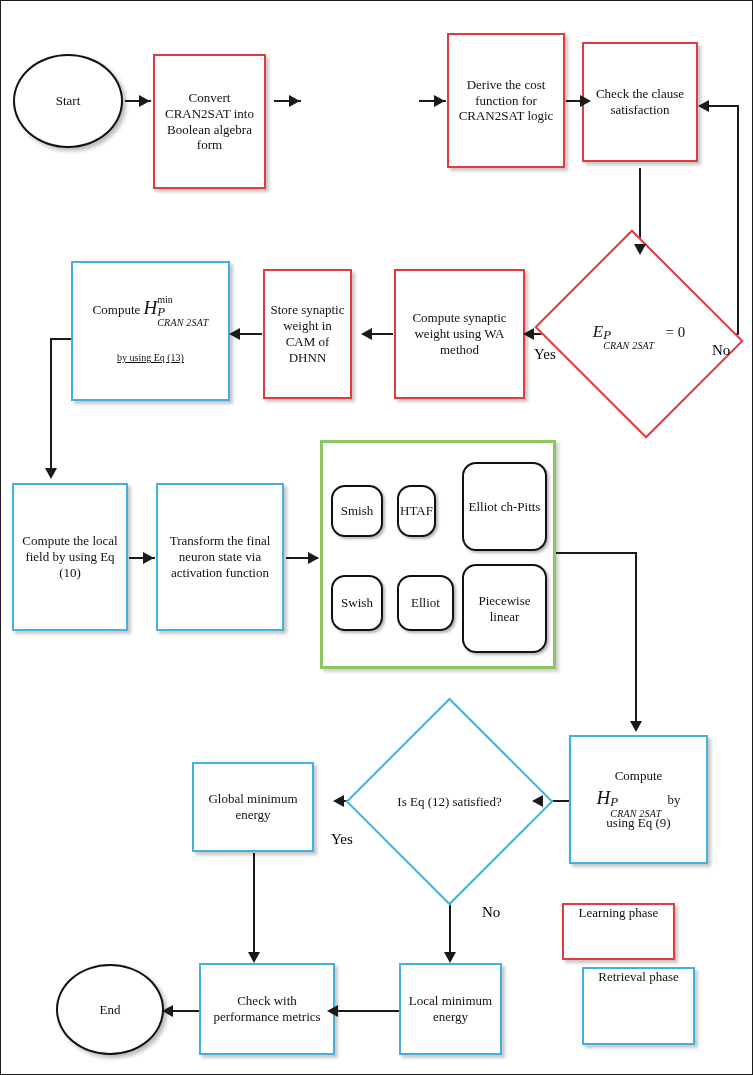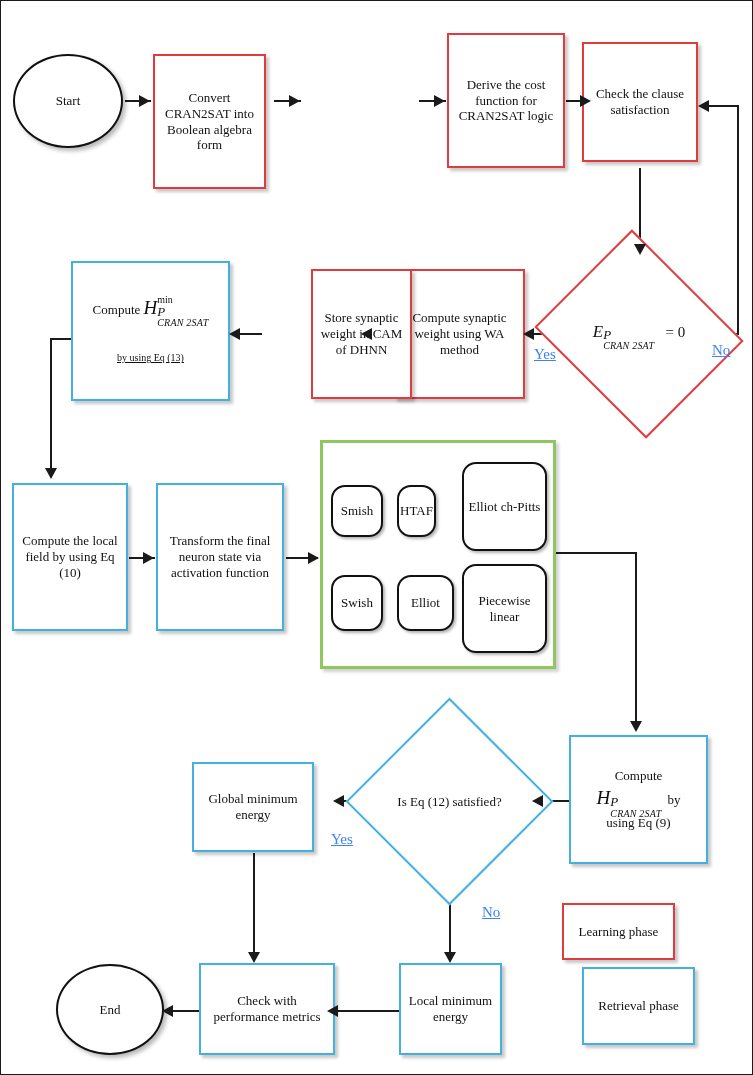--- a/index.html
+++ b/index.html
@@ -91,23 +91,22 @@
     position: absolute;
     width: 0; height: 0;
     z-index: 6;
   }
   .arrow.right { border-top: 6px solid transparent; border-bottom: 6px solid transparent; border-left: 11px solid #1a1a1a; }
   .arrow.left  { border-top: 6px solid transparent; border-bottom: 6px solid transparent; border-right: 11px solid #1a1a1a; }
   .arrow.down  { border-left: 6px solid transparent; border-right: 6px solid transparent; border-top: 11px solid #1a1a1a; }
   .edge-label {
     position: absolute;
     font-size: 15px;
-    color: #3b82f6;
+    color: #000000;
     z-index: 7;
-    text-decoration: underline;
   }
   .txt { padding: 2px 5px; font-size: 13px; }
   
   .mathline { display: block; }
   .mvar { font-style: italic; font-family: "Liberation Serif", serif; font-size: 19px; }
   .mvar.small { font-size: 17px; }
   .sub-sup {
     display: inline-block;
     vertical-align: middle;
     text-align: left;
@@ -116,21 +115,21 @@
     top: 1px;
   }
   .sup { display: block; font-size: 10px; font-style: normal; }
   .sub { display: block; font-size: 10px; font-style: italic; letter-spacing: 0.2px; }
   .subP { font-size: 13px; font-style: italic; }
   .legend-box {
     position: absolute;
     box-sizing: border-box;
     background: #fff;
     display: flex;
-    align-items: center;
+    align-items: flex-start;
     justify-content: center;
     text-align: center;
     font-size: 13px;
     color: #111;
     border: 2.5px solid #111;
     box-shadow: 3px 3px 3px rgba(0,0,0,0.22);
     z-index: 5;
   }
 </style>
 </head>
@@ -190,21 +189,21 @@
   <div class="arrow left" style="left:522px; top:327px;"></div>
   <div class="edge-label" style="left:533px; top:345px;">Yes</div>
 
   <div class="node proc learn" style="left:393px; top:268px; width:131px; height:130px;">
     <span class="txt">Compute synaptic weight using WA method</span>
   </div>
 
   <div class="hline" style="left:364px; top:332px; width:28px;"></div>
   <div class="arrow left" style="left:360px; top:327px;"></div>
 
-  <div class="node proc learn" style="left:262px; top:268px; width:101px; height:130px;margin-left:48px;">
+  <div class="node proc learn" style="left:262px; top:268px; width:89px; height:130px;">
     <span class="txt">Store synaptic weight in CAM of DHNN</span>
   </div>
 
   <div class="hline" style="left:232px; top:332px; width:29px;"></div>
   <div class="arrow left" style="left:228px; top:327px;"></div>
 
   <div class="node proc retr" style="left:70px; top:260px; width:159px; height:140px;">
     <div style="padding:2px 6px;">
       <div class="mathline" style="white-space:nowrap; font-size:13px; margin-bottom:22px;">
         <span>Compute</span>

